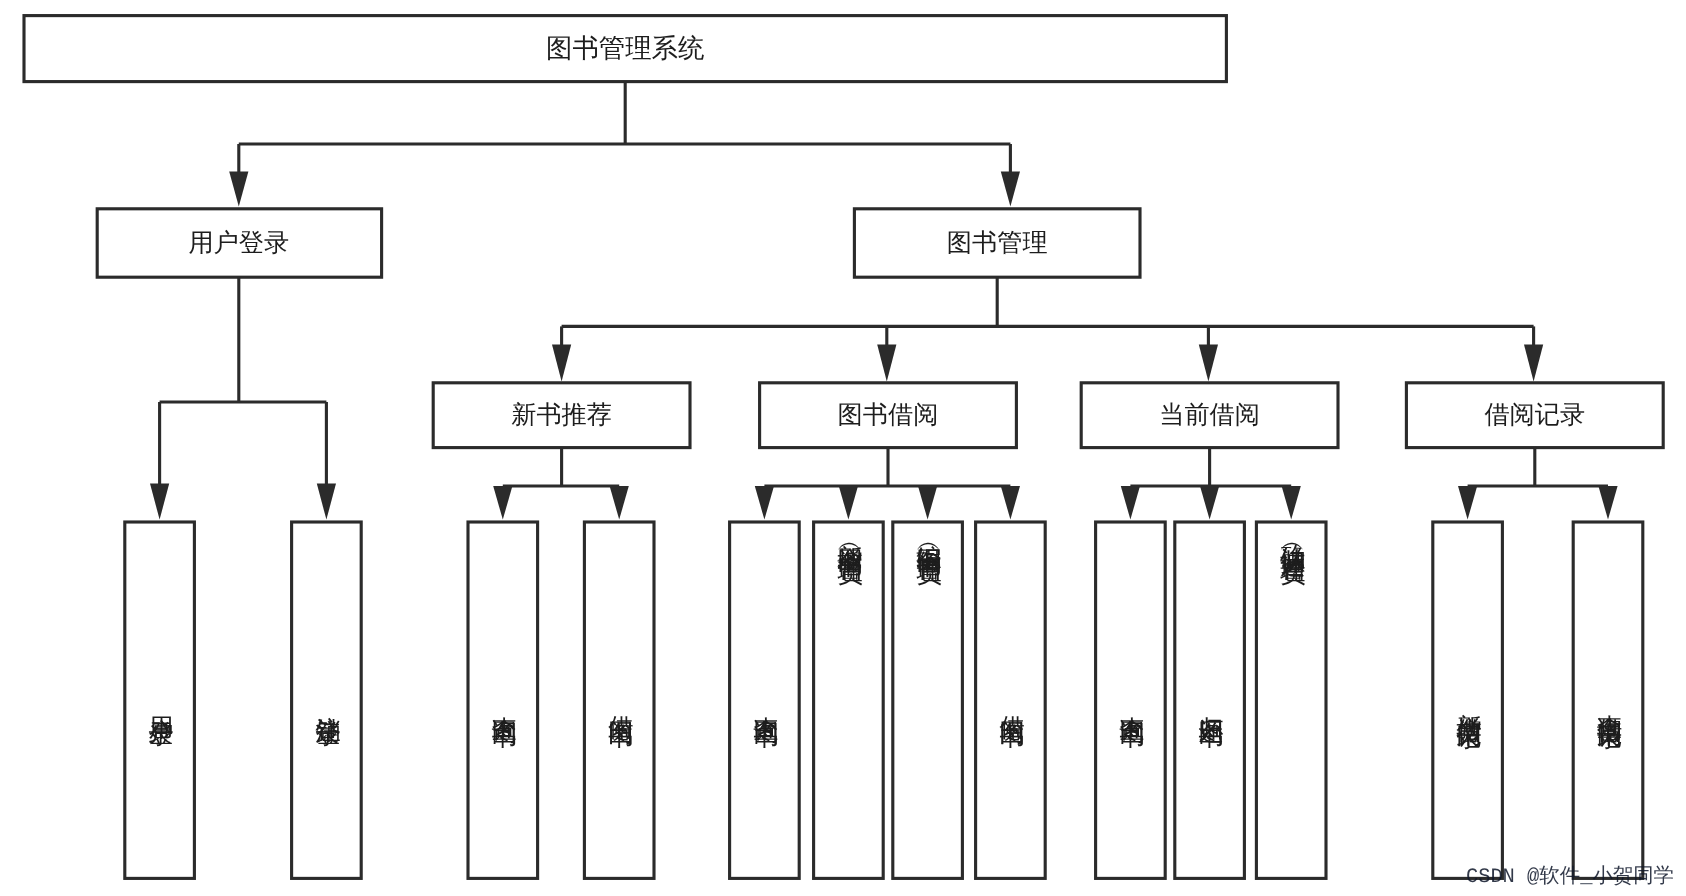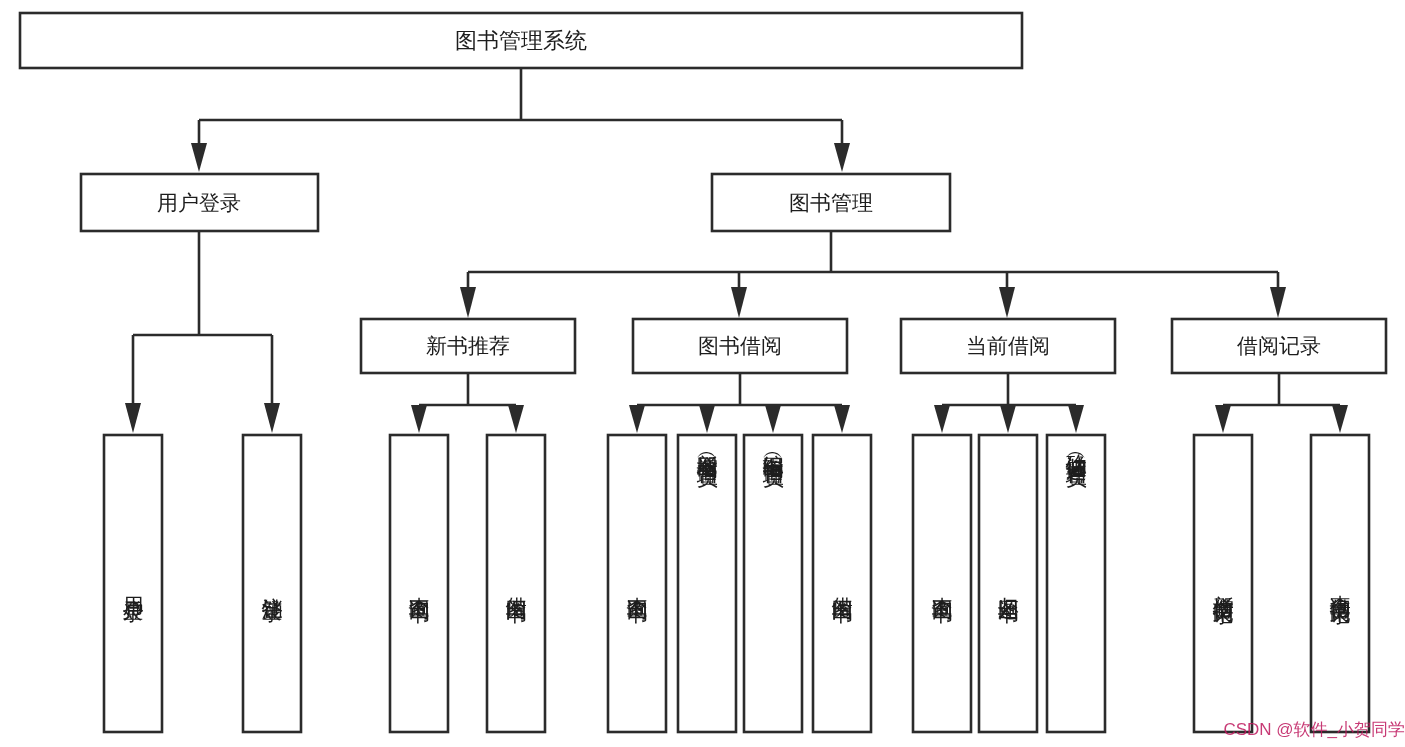--- a/index.html
+++ b/index.html
@@ -66,25 +66,25 @@
     font-family: "Liberation Sans", "DejaVu Sans", sans-serif;
     font-size: 21px;
     line-height: 1.08;
     color: #1d1d1d;
     letter-spacing: 2px;
     white-space: nowrap;
     text-align: center;
   }
   .watermark {
     position: absolute;
-    right: 0;
+    right: 10px;
     bottom: 6px;
-    font-family: Liberation Sans, sans-serif;
+    font-family: Liberation Mono, monospace;
     font-size: 17px;
-    color: #be185d;
+    color: #0f172a;
     opacity: 0.85;
     white-space: nowrap;
     pointer-events: none;
   }
 </style>
 </head>
 <body>
 
 <div id="diagram-root">
 

